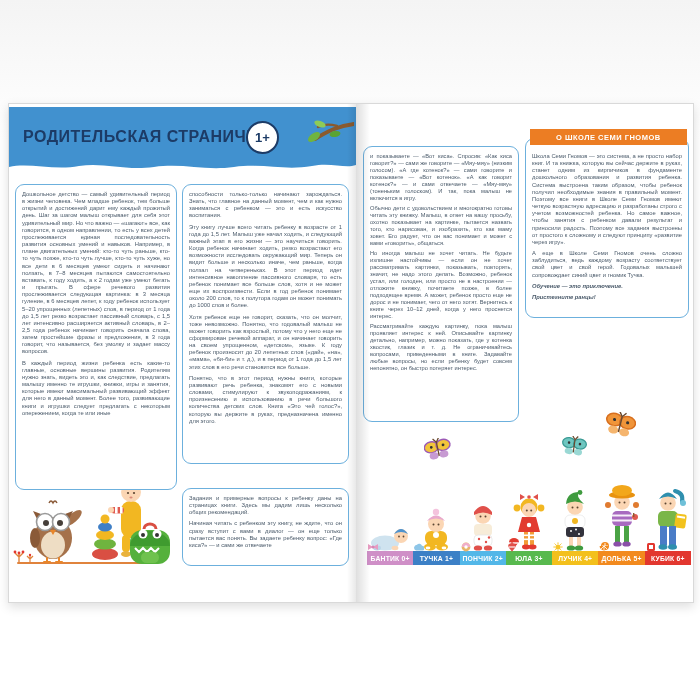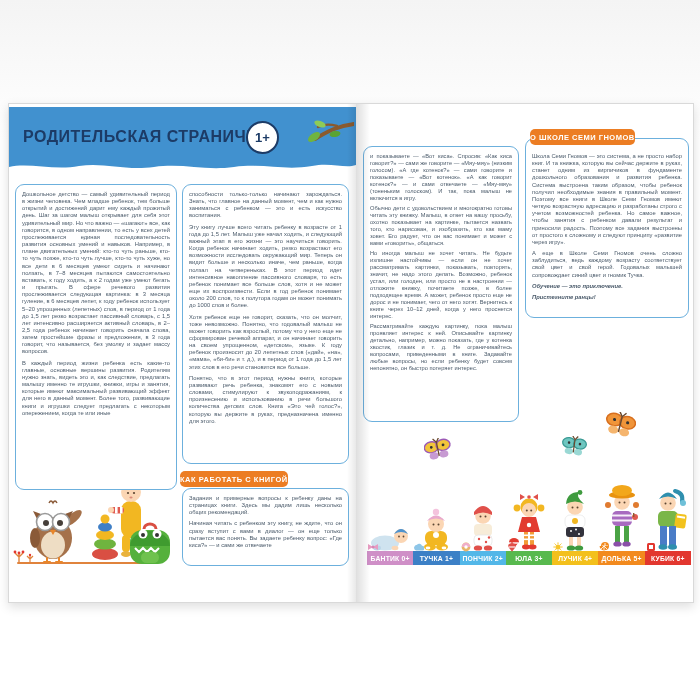--- a/index.html
+++ b/index.html
@@ -10,21 +10,21 @@
   .page-left::after{content:"";position:absolute;right:0;top:0;bottom:0;width:9px;background:linear-gradient(to right,rgba(0,0,0,0),rgba(0,0,0,.09));pointer-events:none;}
   .page-right{left:347px;width:337px;}
   .page-right::before{content:"";position:absolute;left:0;top:0;bottom:0;width:14px;background:linear-gradient(to right,rgba(0,0,0,.13),rgba(0,0,0,0));z-index:6;pointer-events:none;}
 
   .banner{position:absolute;left:0;top:3px;width:347px;height:64px;background:#4191cf;}
   .banner .wave{position:absolute;bottom:-1px;left:0;}
   .page-title{position:absolute;left:14px;top:21px;font-size:16px;font-weight:bold;color:#1c3b66;letter-spacing:.5px;white-space:nowrap;}
   .badge{position:absolute;left:237px;top:14px;width:29px;height:29px;border-radius:50%;background:#fff;border:2.5px solid #1c3b66;color:#1c3b66;font-size:13px;font-weight:bold;display:flex;align-items:center;justify-content:center;}
   .branch{position:absolute;right:2px;top:7px;}
 
-  .pill{position:absolute;z-index:4;background:#ec7d23;color:#fff;font-weight:bold;font-size:7.5px;letter-spacing:.5px;border-radius:5px;padding:4px 0 3px;white-space:nowrap;}
+  .pill{position:absolute;z-index:4;background:#ec7d23;color:#fff;font-weight:bold;font-size:7.5px;letter-spacing:.5px;border-radius:0;padding:4px 26px 3px;white-space:nowrap;}
   .tbox{position:absolute;border:1.4px solid #6cb0dd;border-radius:9px;background:#fff;padding:6px 6px 3px;box-sizing:border-box;overflow:hidden;z-index:2;}
   .tbox p{margin:0 0 4px;font-size:5.8px;line-height:7.15px;color:#4a5a6a;text-align:justify;}
   .tight p{font-size:5.7px;line-height:6.95px;margin-bottom:3.5px;}
   .motto{font-weight:bold;font-style:italic;color:#2e2e33;font-size:6.5px;line-height:8.2px;margin:3px 0 0;text-align:left!important;}
 
   .ground{position:absolute;left:8px;top:458px;width:128px;height:2.4px;background:#e0833c;border-radius:2px;}
   .deco{position:absolute;}
 
   .chars{position:absolute;left:358px;top:375px;width:324px;height:72px;display:flex;align-items:flex-end;z-index:2;}
   .char{flex:1;display:flex;justify-content:center;align-items:flex-end;}
@@ -64,21 +64,20 @@
         <p>В каждый период жизни ребенка есть какие-то главные, основные вершины развития. Родителям нужно знать, видеть это и, как следствие, предлагать малышу именно те игрушки, книжки, игры и занятия, которые имеют максимальный развивающий эффект для него в данный момент. Более того, развивающие книги и игрушки следует предлагать с некоторым опережением, когда те или иные</p>
       </div>
 
       <div class="tbox" style="left:173px;top:80px;width:167px;height:280px;">
         <p>способности только-только начинают зарождаться. Знать, что главное на данный момент, чем и как нужно заниматься с ребенком — это и есть искусство воспитания.</p>
         <p>Эту книгу лучше всего читать ребенку в возрасте от 1 года до 1,5 лет. Малыш уже начал ходить, и следующий важный этап в его жизни — это научиться говорить. Когда ребенок начинает ходить, резко возрастают его возможности исследовать окружающий мир. Теперь он видит больше и несколько иначе, чем раньше, когда ползал на четвереньках. В этот период идет интенсивное накопление пассивного словаря, то есть ребенок понимает все больше слов, хотя и не может еще их воспроизвести. Если в год ребенок понимает около 200 слов, то к полутора годам он может понимать до 1000 слов и более.</p>
         <p>Хотя ребенок еще не говорит, сказать, что он молчит, тоже невозможно. Понятно, что годовалый малыш не может говорить как взрослый, потому что у него еще не сформирован речевой аппарат, и он начинает говорить на своем упрощенном, «детском», языке. К году ребенок произносит до 20 лепетных слов («дай», «на», «мама», «би-би» и т. д.), и в период от 1 года до 1,5 лет этих слов в его речи становится все больше.</p>
         <p>Понятно, что в этот период нужны книги, которые развивают речь ребенка, знакомят его с новыми словами, стимулируют к звукоподражаниям, к произнесению и использованию в речи большого количества детских слов. Книга «Это чей голос?», которую вы держите в руках, предназначена именно для этого.</p>
       </div>
 
-      <div class="pill" style="left:171px;top:367px;">КАК РАБОТАТЬ С КНИГОЙ</div>
 
       <div class="tbox" style="left:173px;top:384px;width:167px;height:78px;">
         <p>Задания и примерные вопросы к ребенку даны на страницах книги. Здесь мы дадим лишь несколько общих рекомендаций.</p>
         <p>Начиная читать с ребенком эту книгу, не ждите, что он сразу вступит с вами в диалог — он еще только пытается вас понять. Вы задаете ребенку вопрос: «Где киса?» — и сами же отвечаете</p>
       </div>
 
       <div class="ground"></div>
 
       <svg class="deco" style="left:4px;top:444px;" width="12" height="16" viewBox="0 0 12 16">
         <path d="M6,15 V6 M6,9 L2,5 M6,9 L10,5" stroke="#e0833c" stroke-width="1.4" fill="none"></path>

